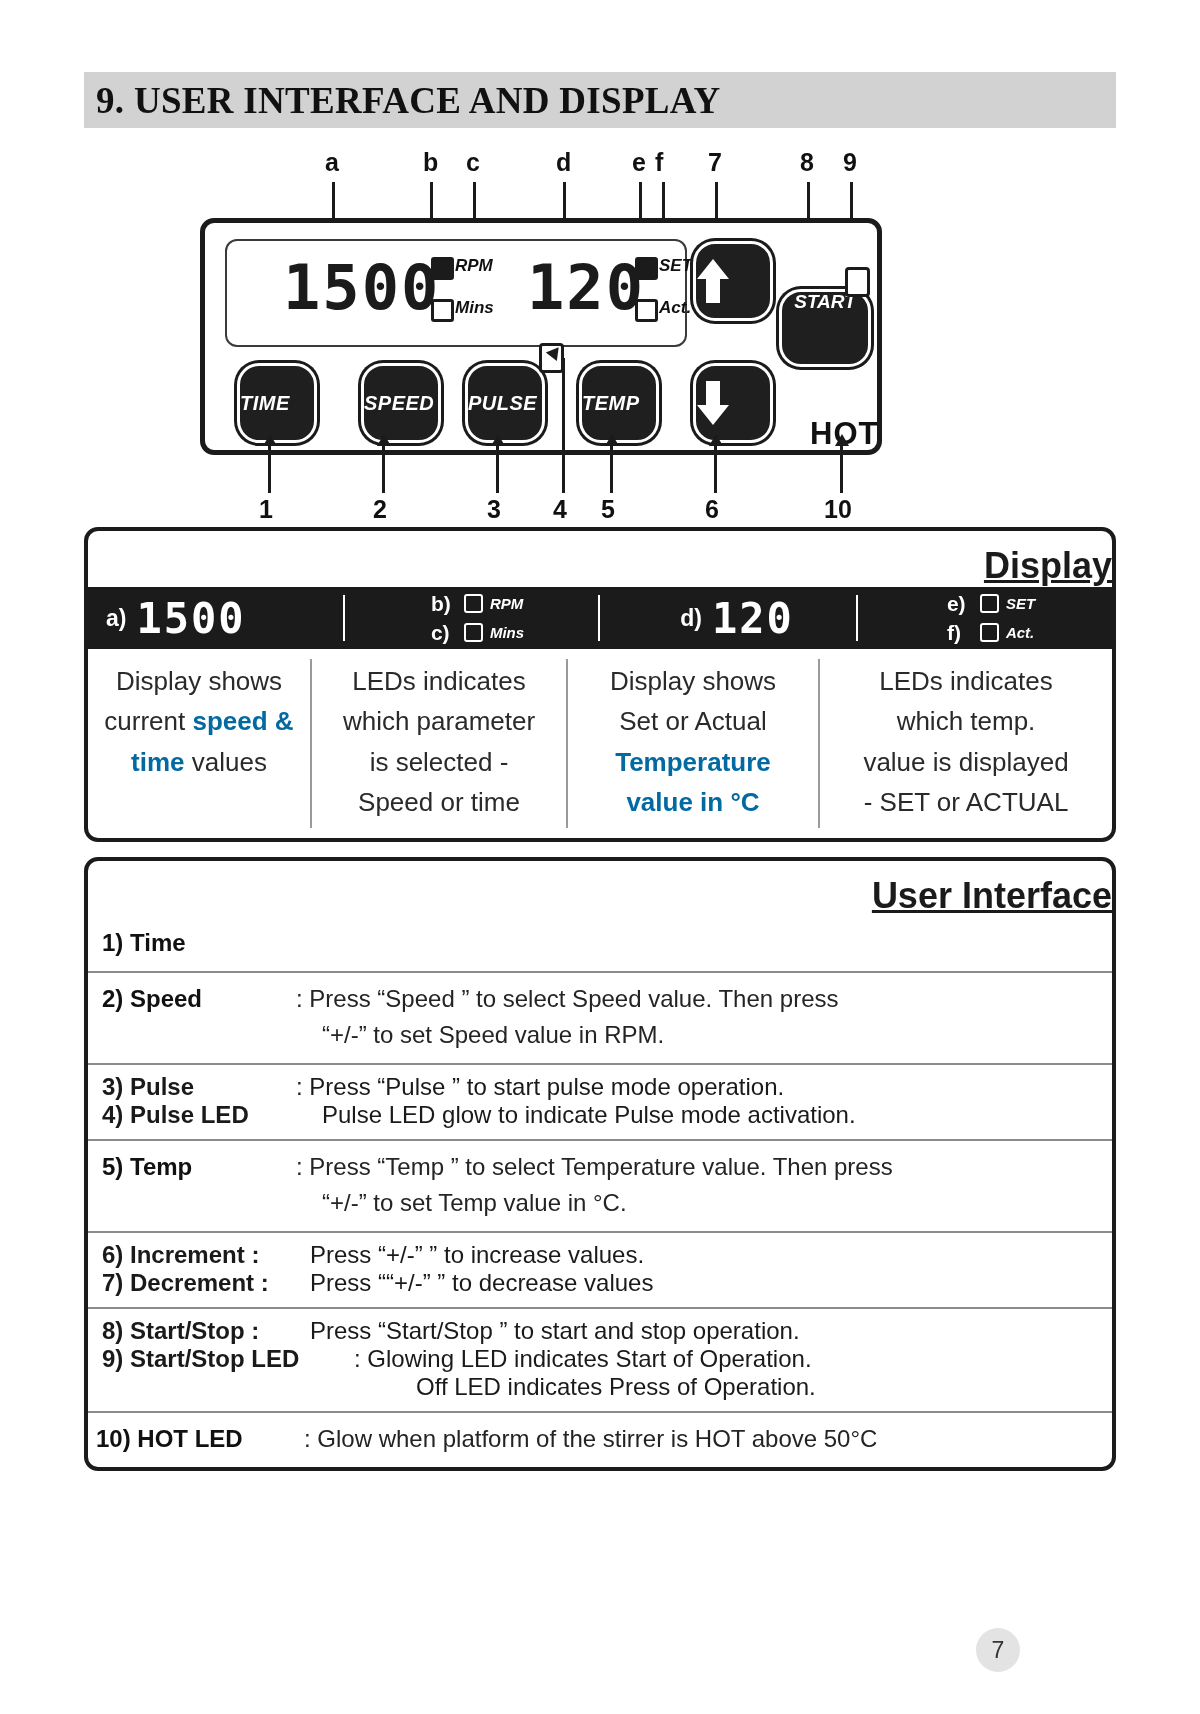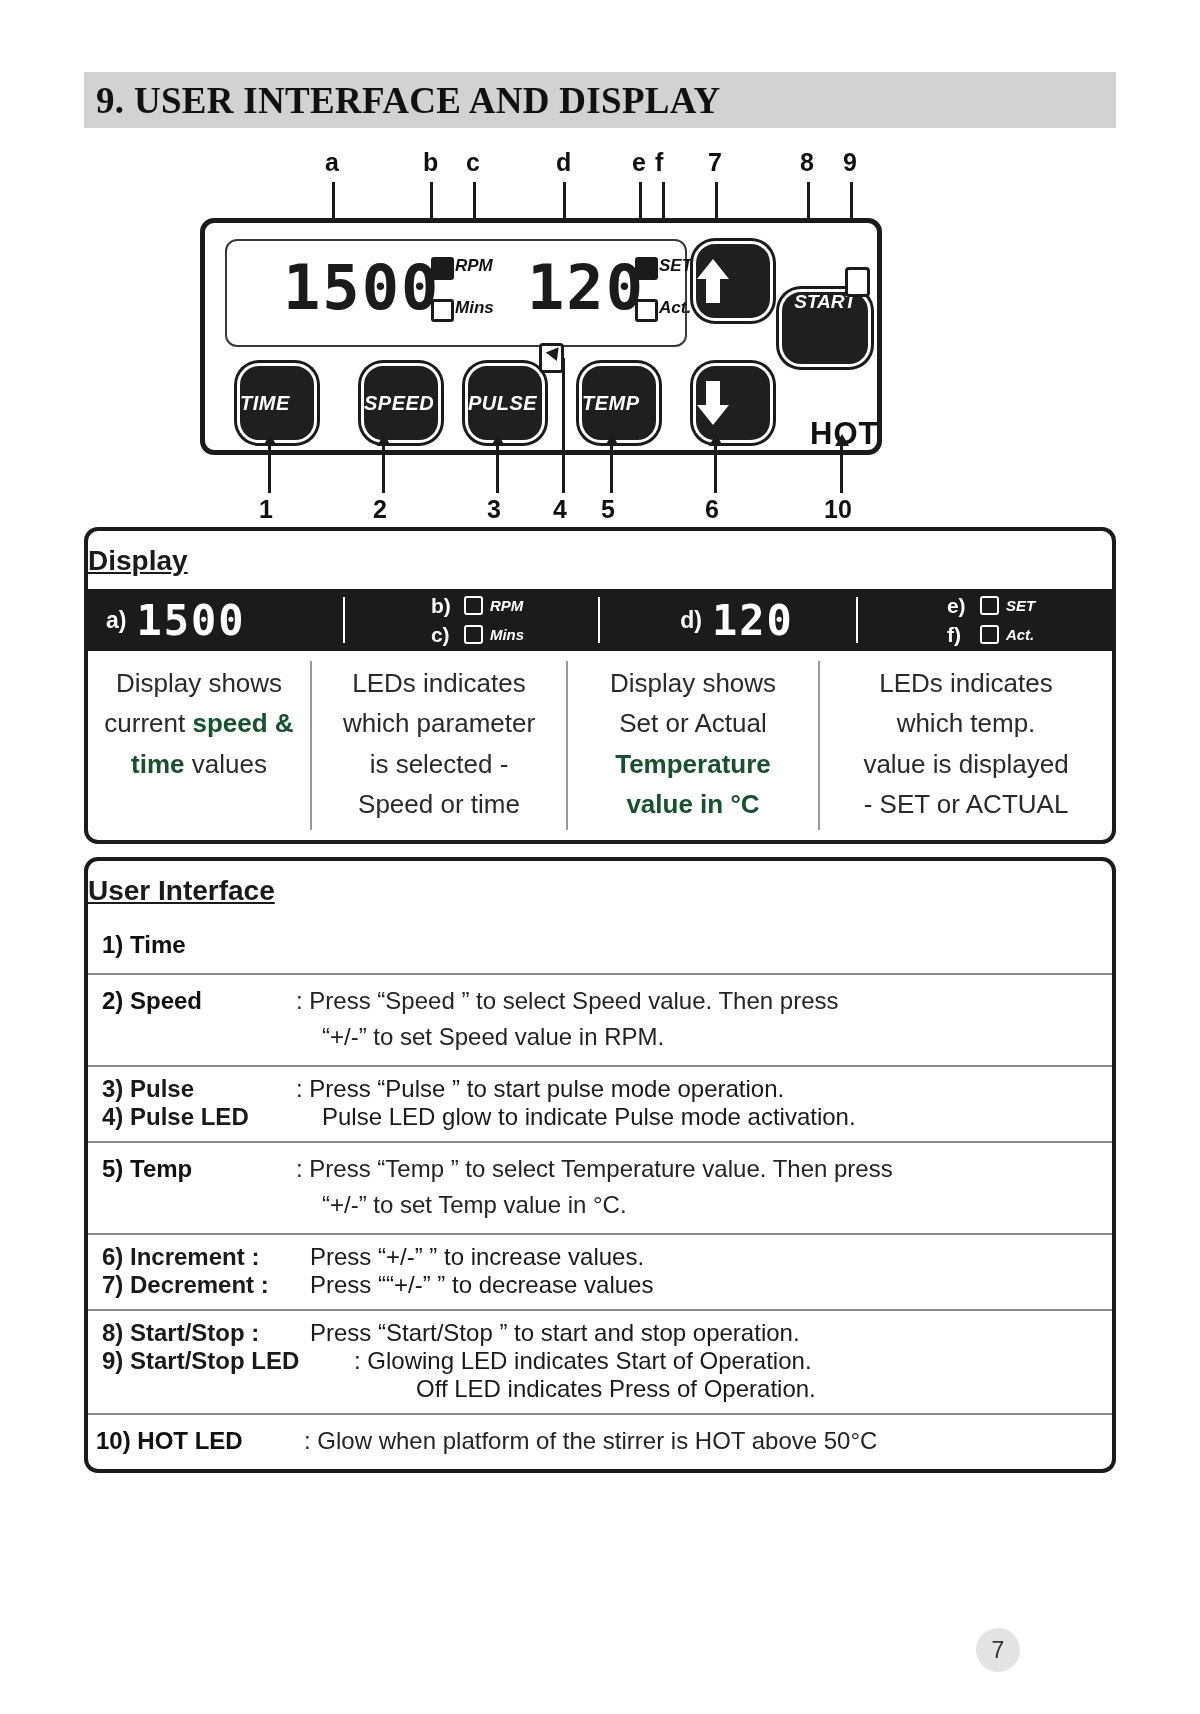--- a/index.html
+++ b/index.html
@@ -82,43 +82,43 @@
     position:absolute;font-family:"Liberation Sans",sans-serif;
     font-weight:bold;font-size:31px;color:#111;letter-spacing:1px;
   }
 
   
   .tbl{
     position:absolute;border:4px solid #1b1b1b;border-radius:14px;background:#fff;
     box-sizing:border-box;overflow:hidden;
   }
   .tbl-title{
-    text-align:left;font-weight:bold;font-size:28px;color:#1b1b1b;
-    text-decoration:underline; padding:14px 0 12px;
+    text-align:right;font-weight:bold;font-size:36px;color:#1b1b1b;
+    text-decoration:underline; padding:14px 0 0;
     font-family:"Liberation Sans",sans-serif;
   }
   .disp-head{
     display:flex;background:#1b1b1b;color:#fff;height:62px;align-items:stretch;
   }
   .disp-head > div{display:flex;align-items:center;position:relative;}
   .dh-sep{width:2px;background:#fff;margin:8px 0;flex:0 0 2px;}
   .idx{font-weight:bold;font-size:23px;margin:0 10px 0 18px;}
   .seg-row{font-family:"DejaVu Sans Mono",monospace;font-weight:bold;font-size:42px;letter-spacing:2px;}
   .ledstack{display:flex;flex-direction:column;justify-content:center;gap:5px;padding-left:12px;}
   .ledline{display:flex;align-items:center;gap:7px;}
   .ledline .idx2{font-weight:bold;font-size:21px;width:26px;}
   .mini-led{width:15px;height:15px;border:2.5px solid #fff;border-radius:3px;background:#1b1b1b;}
   .mini-lab{font-style:italic;font-weight:bold;font-size:15px;}
 
   .disp-body{display:flex;}
   .disp-body > .cell{
     padding:12px 6px 16px;text-align:center;font-size:26px;line-height:1.55;color:#2a2a2a;
     box-sizing:border-box;
   }
-  .cell b{font-weight:bold;color:#14532d;}
+  .cell b{font-weight:bold;color:#0369a1;}
   .vsep{width:2px;background:#9a9a9a;margin:10px 0;flex:0 0 2px;}
 
   
   .ui-row{display:flex;border-top:2px solid #8c8c8c;padding:8px 0 10px;}
   .ui-row.first{border-top:none;}
   .ui-key{
     width:208px;flex:0 0 208px;padding-left:14px;box-sizing:border-box;
     font-weight:bold;font-size:24px;color:#111;line-height:1.5;
   }
   .ui-val{flex:1;font-size:24px;color:#242424;line-height:1.5;padding-right:10px;}

